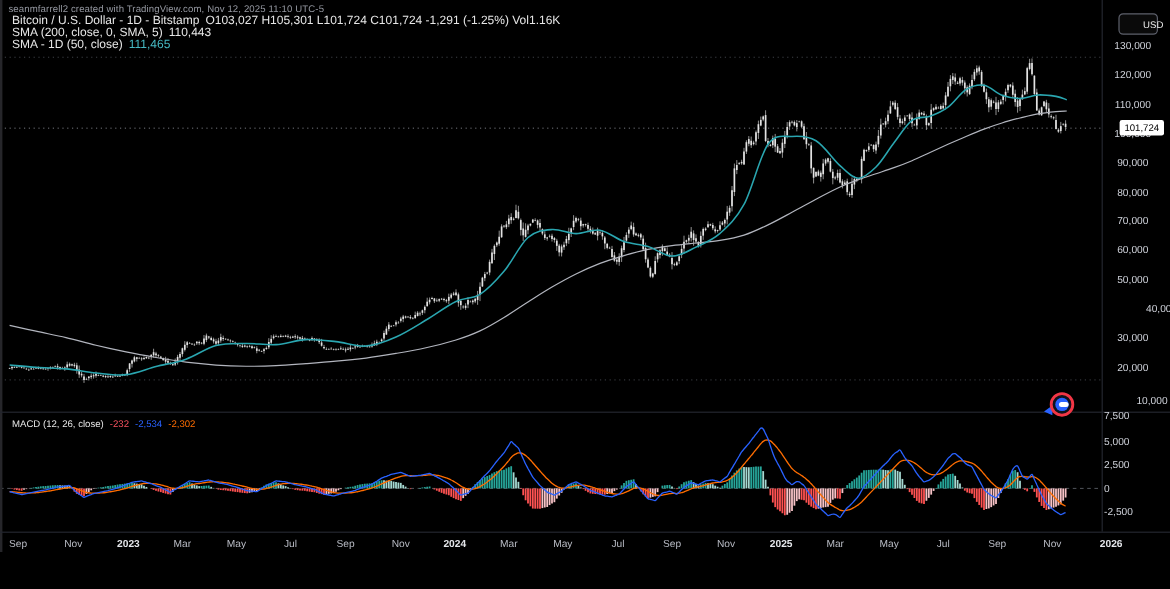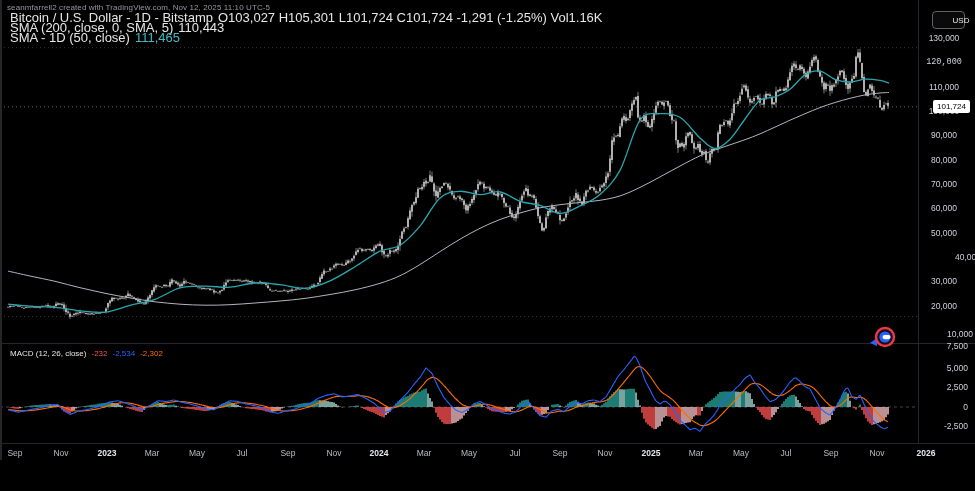--- a/index.html
+++ b/index.html
@@ -1,33 +1,33 @@
 <!DOCTYPE html>
 <html><head>
 <meta charset="utf-8">
 <style>
   html,body{margin:0;padding:0;background:#000;}
   .shot{position:relative;width:975px;height:491px;background:#000;overflow:hidden;
         font-family:"Liberation Sans",sans-serif;-webkit-font-smoothing:antialiased;}
   .attribution{position:absolute;left:7px;top:3px;font-size:8px;color:#9598a1;letter-spacing:.1px;}
-  .legend{position:absolute;left:10px;top:13px;font-size:13px;color:#e6e6e6;line-height:10px;white-space:nowrap;}
+  .legend{position:absolute;left:10px;top:13px;font-size:10px;color:#e6e6e6;line-height:10px;white-space:nowrap;}
   .legend .tok{margin-right:5px;}
   .macd-legend{position:absolute;left:10px;top:349px;font-size:8px;color:#e6e6e6;white-space:nowrap;}
   .macd-legend .tok{margin-right:5px;}
   .v-red{color:#f7525f;}
   .v-blue{color:#2962ff;}
   .v-orange{color:#ff6d00;}
   .v-teal{color:#45b8c2;}
   #chart-svg{position:absolute;left:0;top:0;}
   .axis-border-v{position:absolute;left:918px;top:0;width:1px;height:443px;background:#23262e;}
   .pane-divider{position:absolute;left:0;top:343px;width:975px;height:1px;background:#23262e;}
   .time-border{position:absolute;left:0;top:443px;width:975px;height:1px;background:#23262e;}
   .left-edge{position:absolute;left:0;top:0;width:2px;height:460px;background:#26262a;}
   .price-axis-label{position:absolute;left:920px;width:48px;text-align:center;font-size:8.5px;color:#cfd2da;transform:translateY(-50%);}
-  .macd-axis-label{position:absolute;left:920px;width:48px;text-align:right;font-size:8.5px;color:#cfd2da;transform:translateY(-50%);}
+  .macd-axis-label{position:absolute;left:920px;width:48px;text-align:left;font-size:8.5px;color:#cfd2da;transform:translateY(-50%);}
   .time-label{position:absolute;top:448px;font-size:8.5px;color:#b8bbc4;transform:translateX(-50%);}
   .time-label.year{color:#e4e6ea;font-weight:bold;}
   .usd-button{position:absolute;left:932px;top:11px;width:33px;height:18px;border:1px solid #5d606b;border-radius:4px;
               color:#ececec;font-size:8px;display:flex;align-items:center;justify-content:center;background:#0a0a0a;box-sizing:border-box;padding-left:25px;}
   .price-tag{position:absolute;left:933px;top:100px;width:37px;height:13px;background:#ffffff;border-radius:2px;color:#000;
              font-size:8px;font-weight:normal;display:flex;align-items:center;justify-content:center;z-index:5;}
   .footer{position:absolute;left:0;top:460px;width:975px;height:31px;background:#1e222d;display:flex;align-items:center;}
   .footer .brandwrap{display:flex;align-items:center;margin-left:13px;gap:6px;}
   .brand-text{color:#f0f2f5;font-size:13.5px;font-weight:bold;letter-spacing:.2px;}
   .sticker{position:absolute;left:869px;top:326px;width:28px;height:24px;z-index:4;}
@@ -1388,21 +1388,21 @@
 
   <svg class="sticker" viewBox="0 0 28 24">
     <polygon points="1,17 8,12 8,20" fill="#2962ff"></polygon>
     <circle cx="16" cy="11" r="9" fill="#10131c" stroke="#f23645" stroke-width="2.4"></circle>
     <circle cx="16" cy="11" r="5.6" fill="#2962ff"></circle>
     <rect x="13.5" y="9" width="8" height="4.2" rx="2.1" fill="#ffffff"></rect>
   </svg>
 
 
 <div class="price-axis-label" style="top: 38px;">130,000</div>
-    <div class="price-axis-label" style="top: 62px; font-family: Liberation Mono, monospace;">120,000</div>
+    <div class="price-axis-label" style="top: 62px;">120,000</div>
     <div class="price-axis-label" style="top: 87px;">110,000</div>
     <div class="price-axis-label" style="top: 111px;">100,000</div>
     <div class="price-axis-label" style="top: 135px;">90,000</div>
     <div class="price-axis-label" style="top: 160px;">80,000</div>
     <div class="price-axis-label" style="top: 184px;">70,000</div>
     <div class="price-axis-label" style="top: 208px;">60,000</div>
     <div class="price-axis-label" style="top: 233px;">50,000</div>
     <div class="price-axis-label" style="top: 257px; padding-left: 24px;">40,000</div>
     <div class="price-axis-label" style="top: 281px;">30,000</div>
     <div class="price-axis-label" style="top: 306px;">20,000</div>

